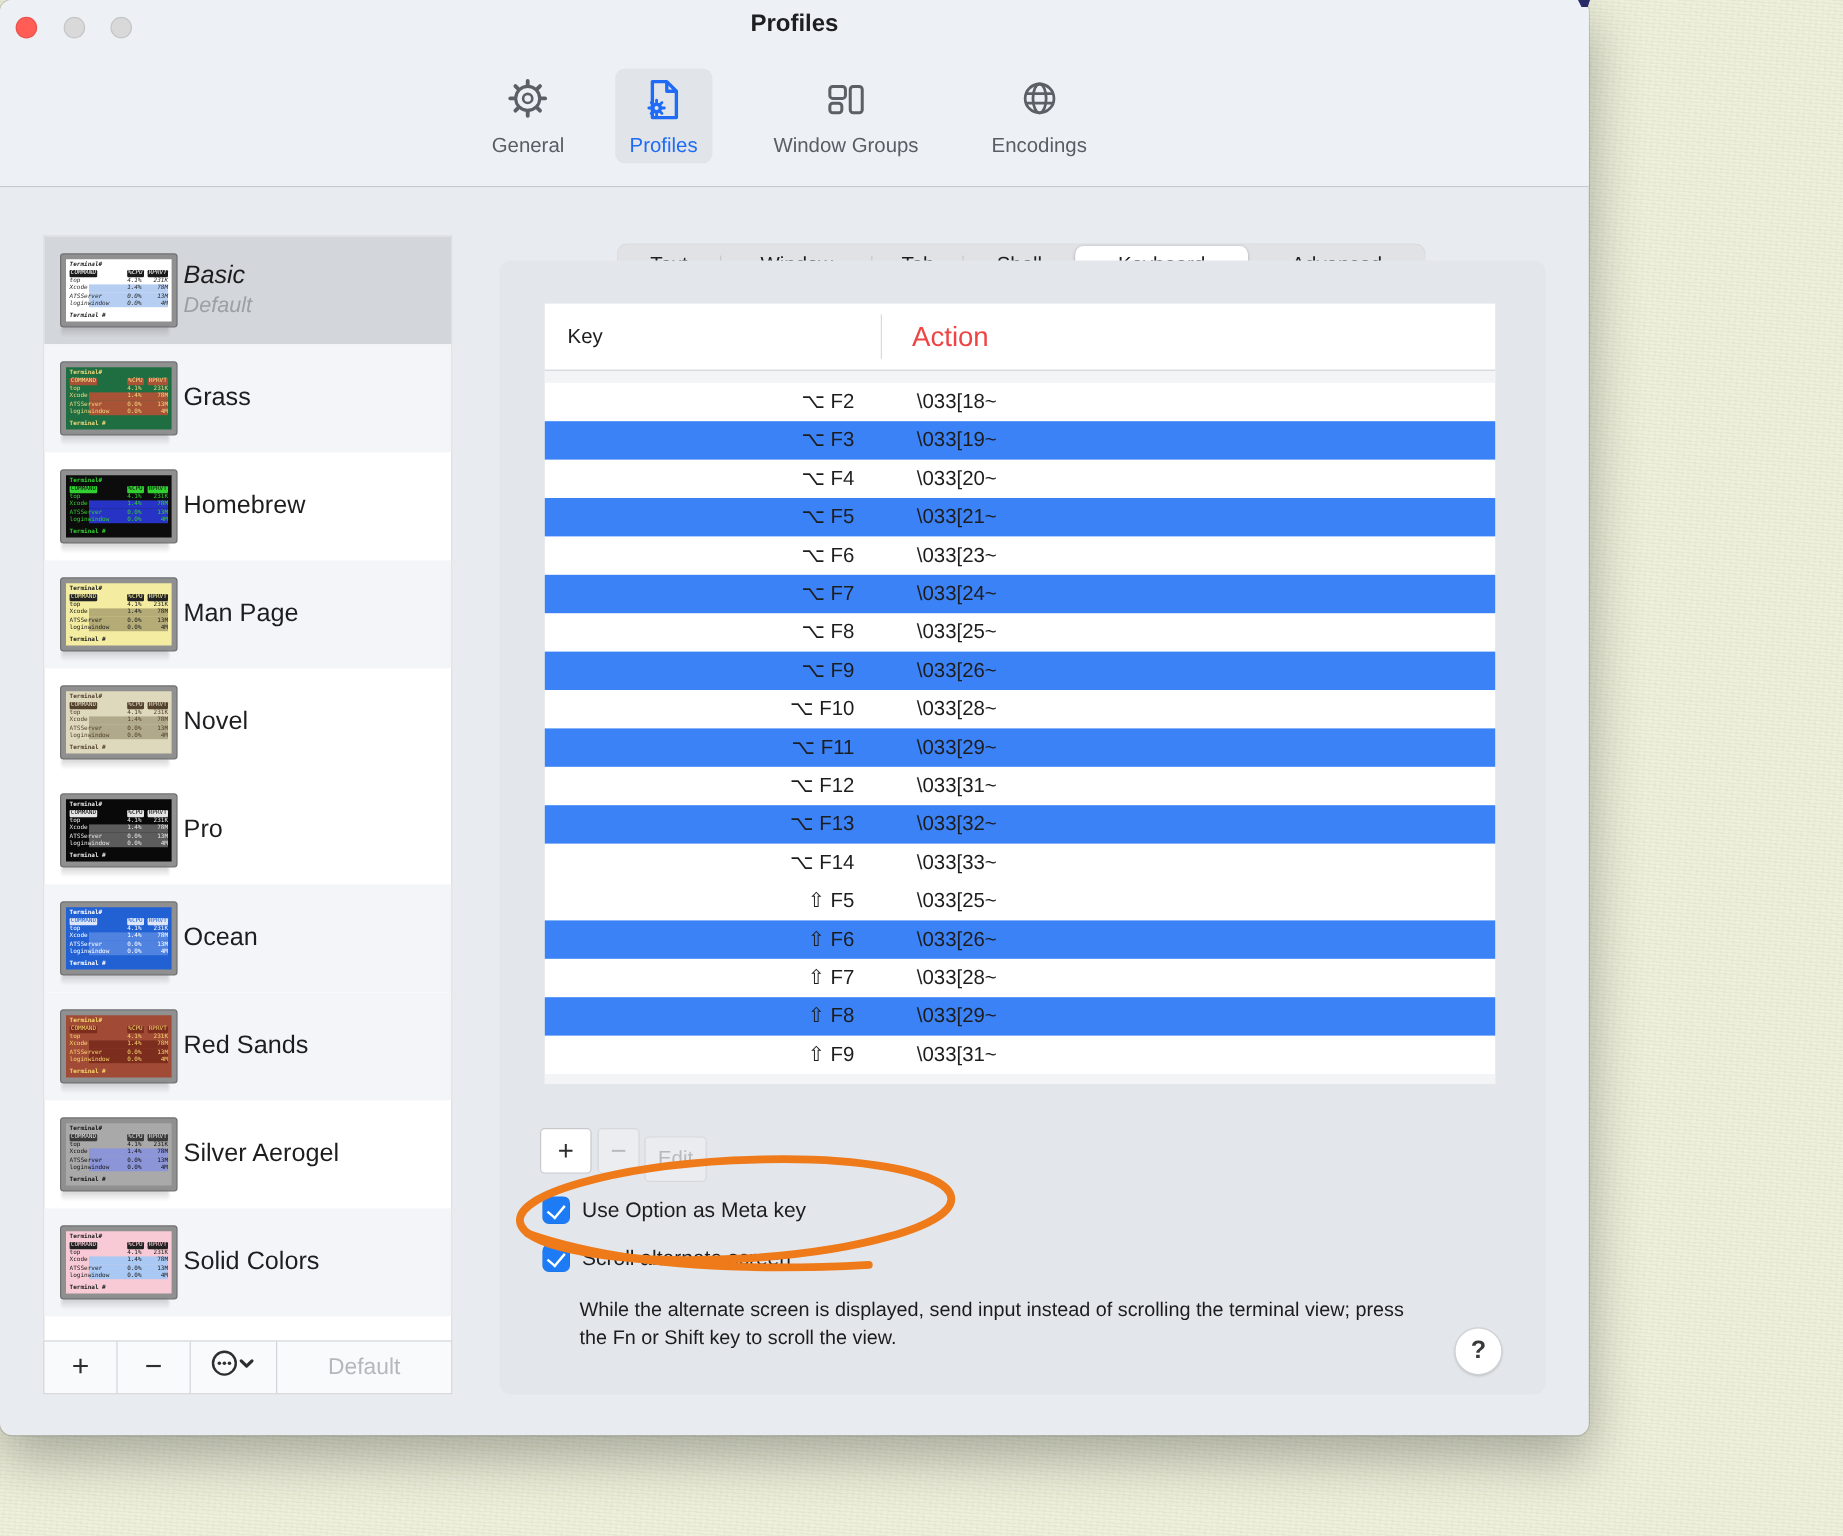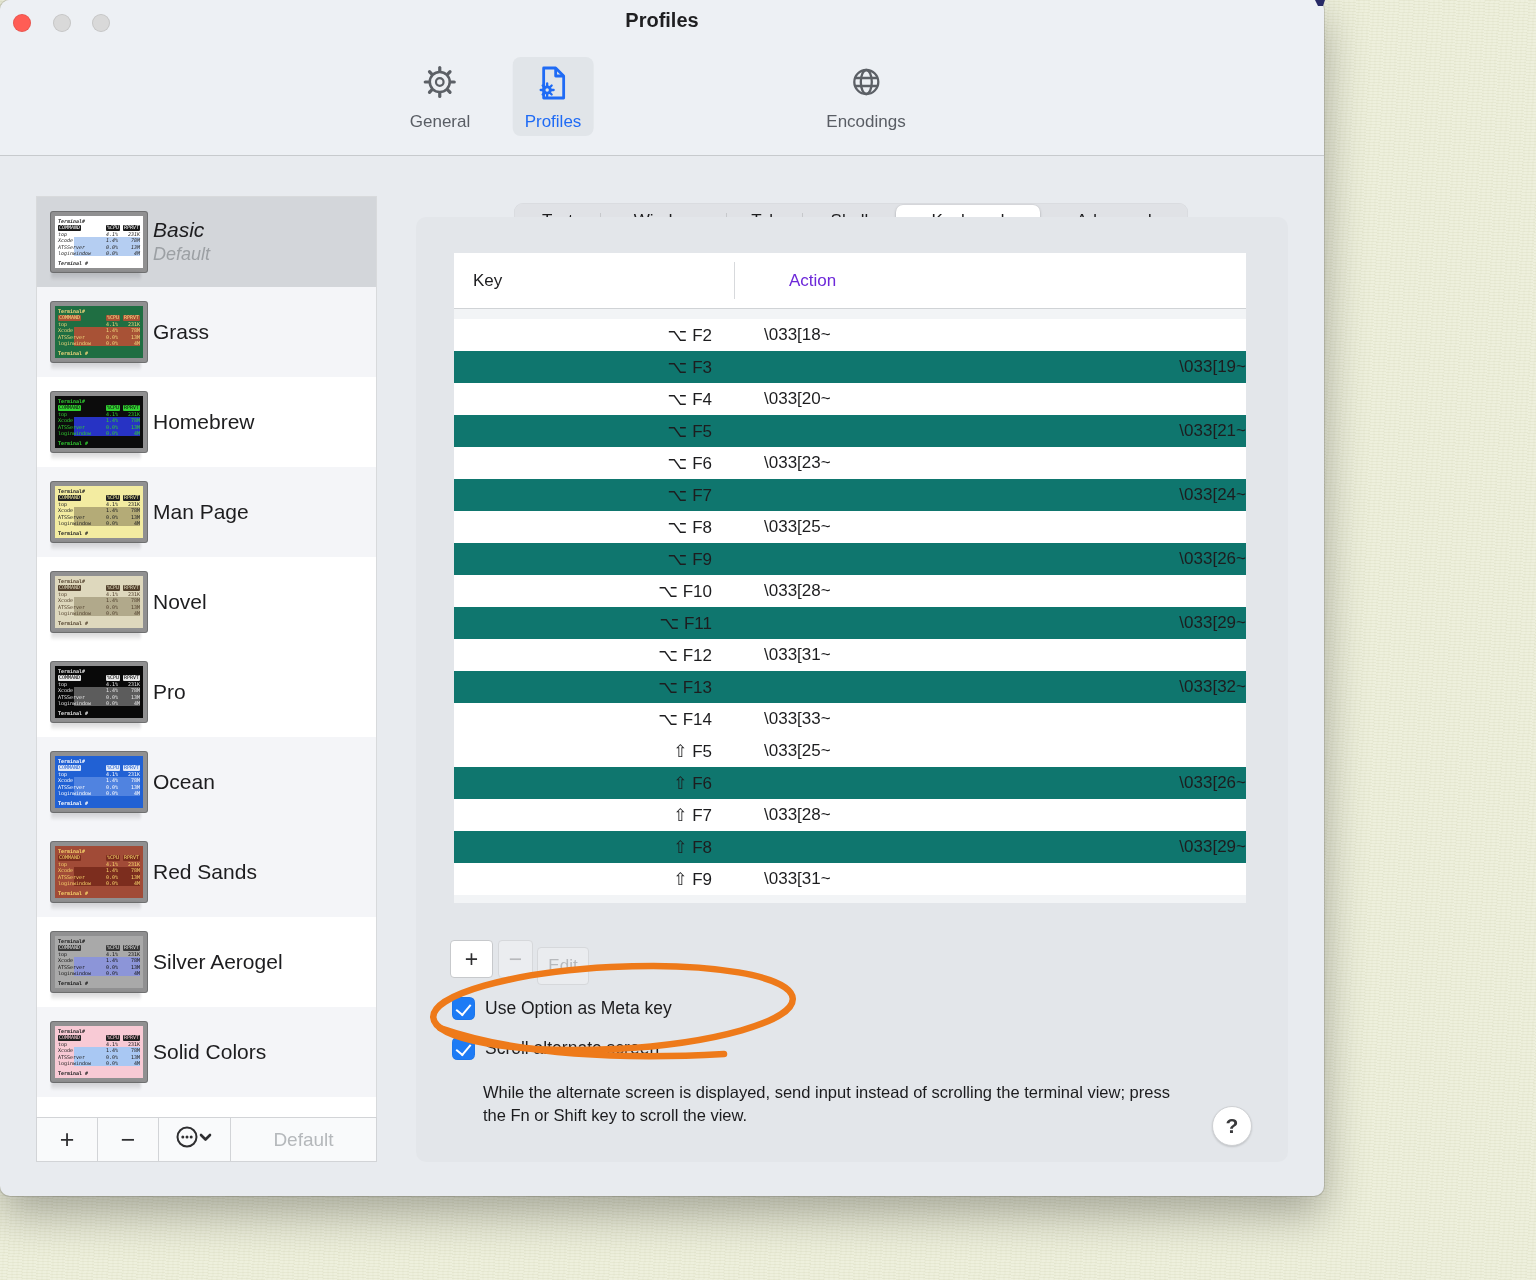--- a/index.html
+++ b/index.html
@@ -71,26 +71,26 @@
   .seg:nth-child(4){width:93px;}.seg:nth-child(5){width:144px;}.seg:nth-child(6){width:148px;}
   .seg.sep::after{content:"";position:absolute;right:0;top:8px;height:15px;width:1px;background:#c6c8cb;}
   .seg.selected{background:#fff;border-radius:7px;
     box-shadow:0 1px 3px rgba(0,0,0,0.22),0 0 0 0.5px rgba(0,0,0,0.04);}
 
   .groupbox{position:absolute;left:416px;top:217px;width:872px;height:945px;background:#e3e6ea;
     border-radius:10px;}
   .ktable{position:absolute;left:38px;top:36px;width:792px;background:#fff;}
   .t-header{height:55px;position:relative;border-bottom:1px solid #d0d3d6;}
   .h-key{position:absolute;left:19px;top:50%;transform:translateY(-50%);font-size:17px;color:#1d1d1f;}
-  .h-action{position:absolute;left:306px;top:50%;transform:translateY(-50%);font-size:17px;color:#6d28d9;margin-left:29px;}
+  .h-action{position:absolute;left:306px;top:50%;transform:translateY(-50%);font-size:23px;color:#ef4444;}
   .h-div{position:absolute;left:280px;top:9px;bottom:9px;width:1px;background:#d7d9dc;}
   .partial{height:10px;background:#f2f4f6;}
   .partial.bottom{height:8px;}
   .k-row{height:32px;display:flex;align-items:center;font-size:17px;color:#1d1d1f;}
-  .k-row.alt{background:#0f766e;justify-content:space-between;}
+  .k-row.alt{background:#3b82f6;}
   .k-key{width:258px;text-align:right;}
   .k-action{margin-left:52px;}
 
   .btn{position:absolute;box-sizing:border-box;display:flex;align-items:center;justify-content:center;border-radius:4px;}
   .btn-add2{left:34px;top:723px;width:43px;height:38px;background:#fff;border:1px solid #c7c9cc;
     font-size:23px;color:#2e2e30;}
   .btn-rem2{left:82px;top:723px;width:35px;height:38px;background:rgba(255,255,255,0.30);
     border:1px solid #d6d8db;font-size:23px;color:#b7b9bc;}
   .btn-edit{left:121px;top:730px;width:52px;height:38px;background:rgba(255,255,255,0.25);
     border:1px solid #d6d8db;font-size:17px;color:#b7b9bc;}
@@ -154,20 +154,32 @@
               <line x1="10" y1="22.5" x2="19" y2="31.5"></line>
               <line x1="19" y1="22.5" x2="10" y2="31.5"></line>
             </g>
             <circle cx="14.5" cy="27" r="4.6" fill="#1f6bf5"></circle>
             <circle cx="14.5" cy="27" r="1.7" fill="#e1e5e9"></circle>
           </svg>
         </span>
         <span class="lbl">Profiles</span>
       </div>
 
+      <div class="tb-item" style="left:705px;">
+        <span>
+          <svg width="40" height="40" viewBox="0 0 40 40">
+            <g fill="none" stroke="#5c6066" stroke-width="2.5">
+              <rect x="7" y="9" width="13" height="10" rx="2.5"></rect>
+              <rect x="24" y="9" width="10" height="22" rx="2.5"></rect>
+              <rect x="7" y="23" width="10" height="8" rx="2.5"></rect>
+            </g>
+          </svg>
+        </span>
+        <span class="lbl">Window Groups</span>
+      </div>
 
       <div class="tb-item" style="left:866px;">
         <span>
           <svg width="40" height="40" viewBox="0 0 40 40">
             <g fill="none" stroke="#5c6066" stroke-width="2.3">
               <circle cx="20" cy="19" r="12"></circle>
               <ellipse cx="20" cy="19" rx="5.5" ry="12"></ellipse>
               <line x1="8.6" y1="15" x2="31.4" y2="15"></line>
               <line x1="8.6" y1="23" x2="31.4" y2="23"></line>
             </g>

